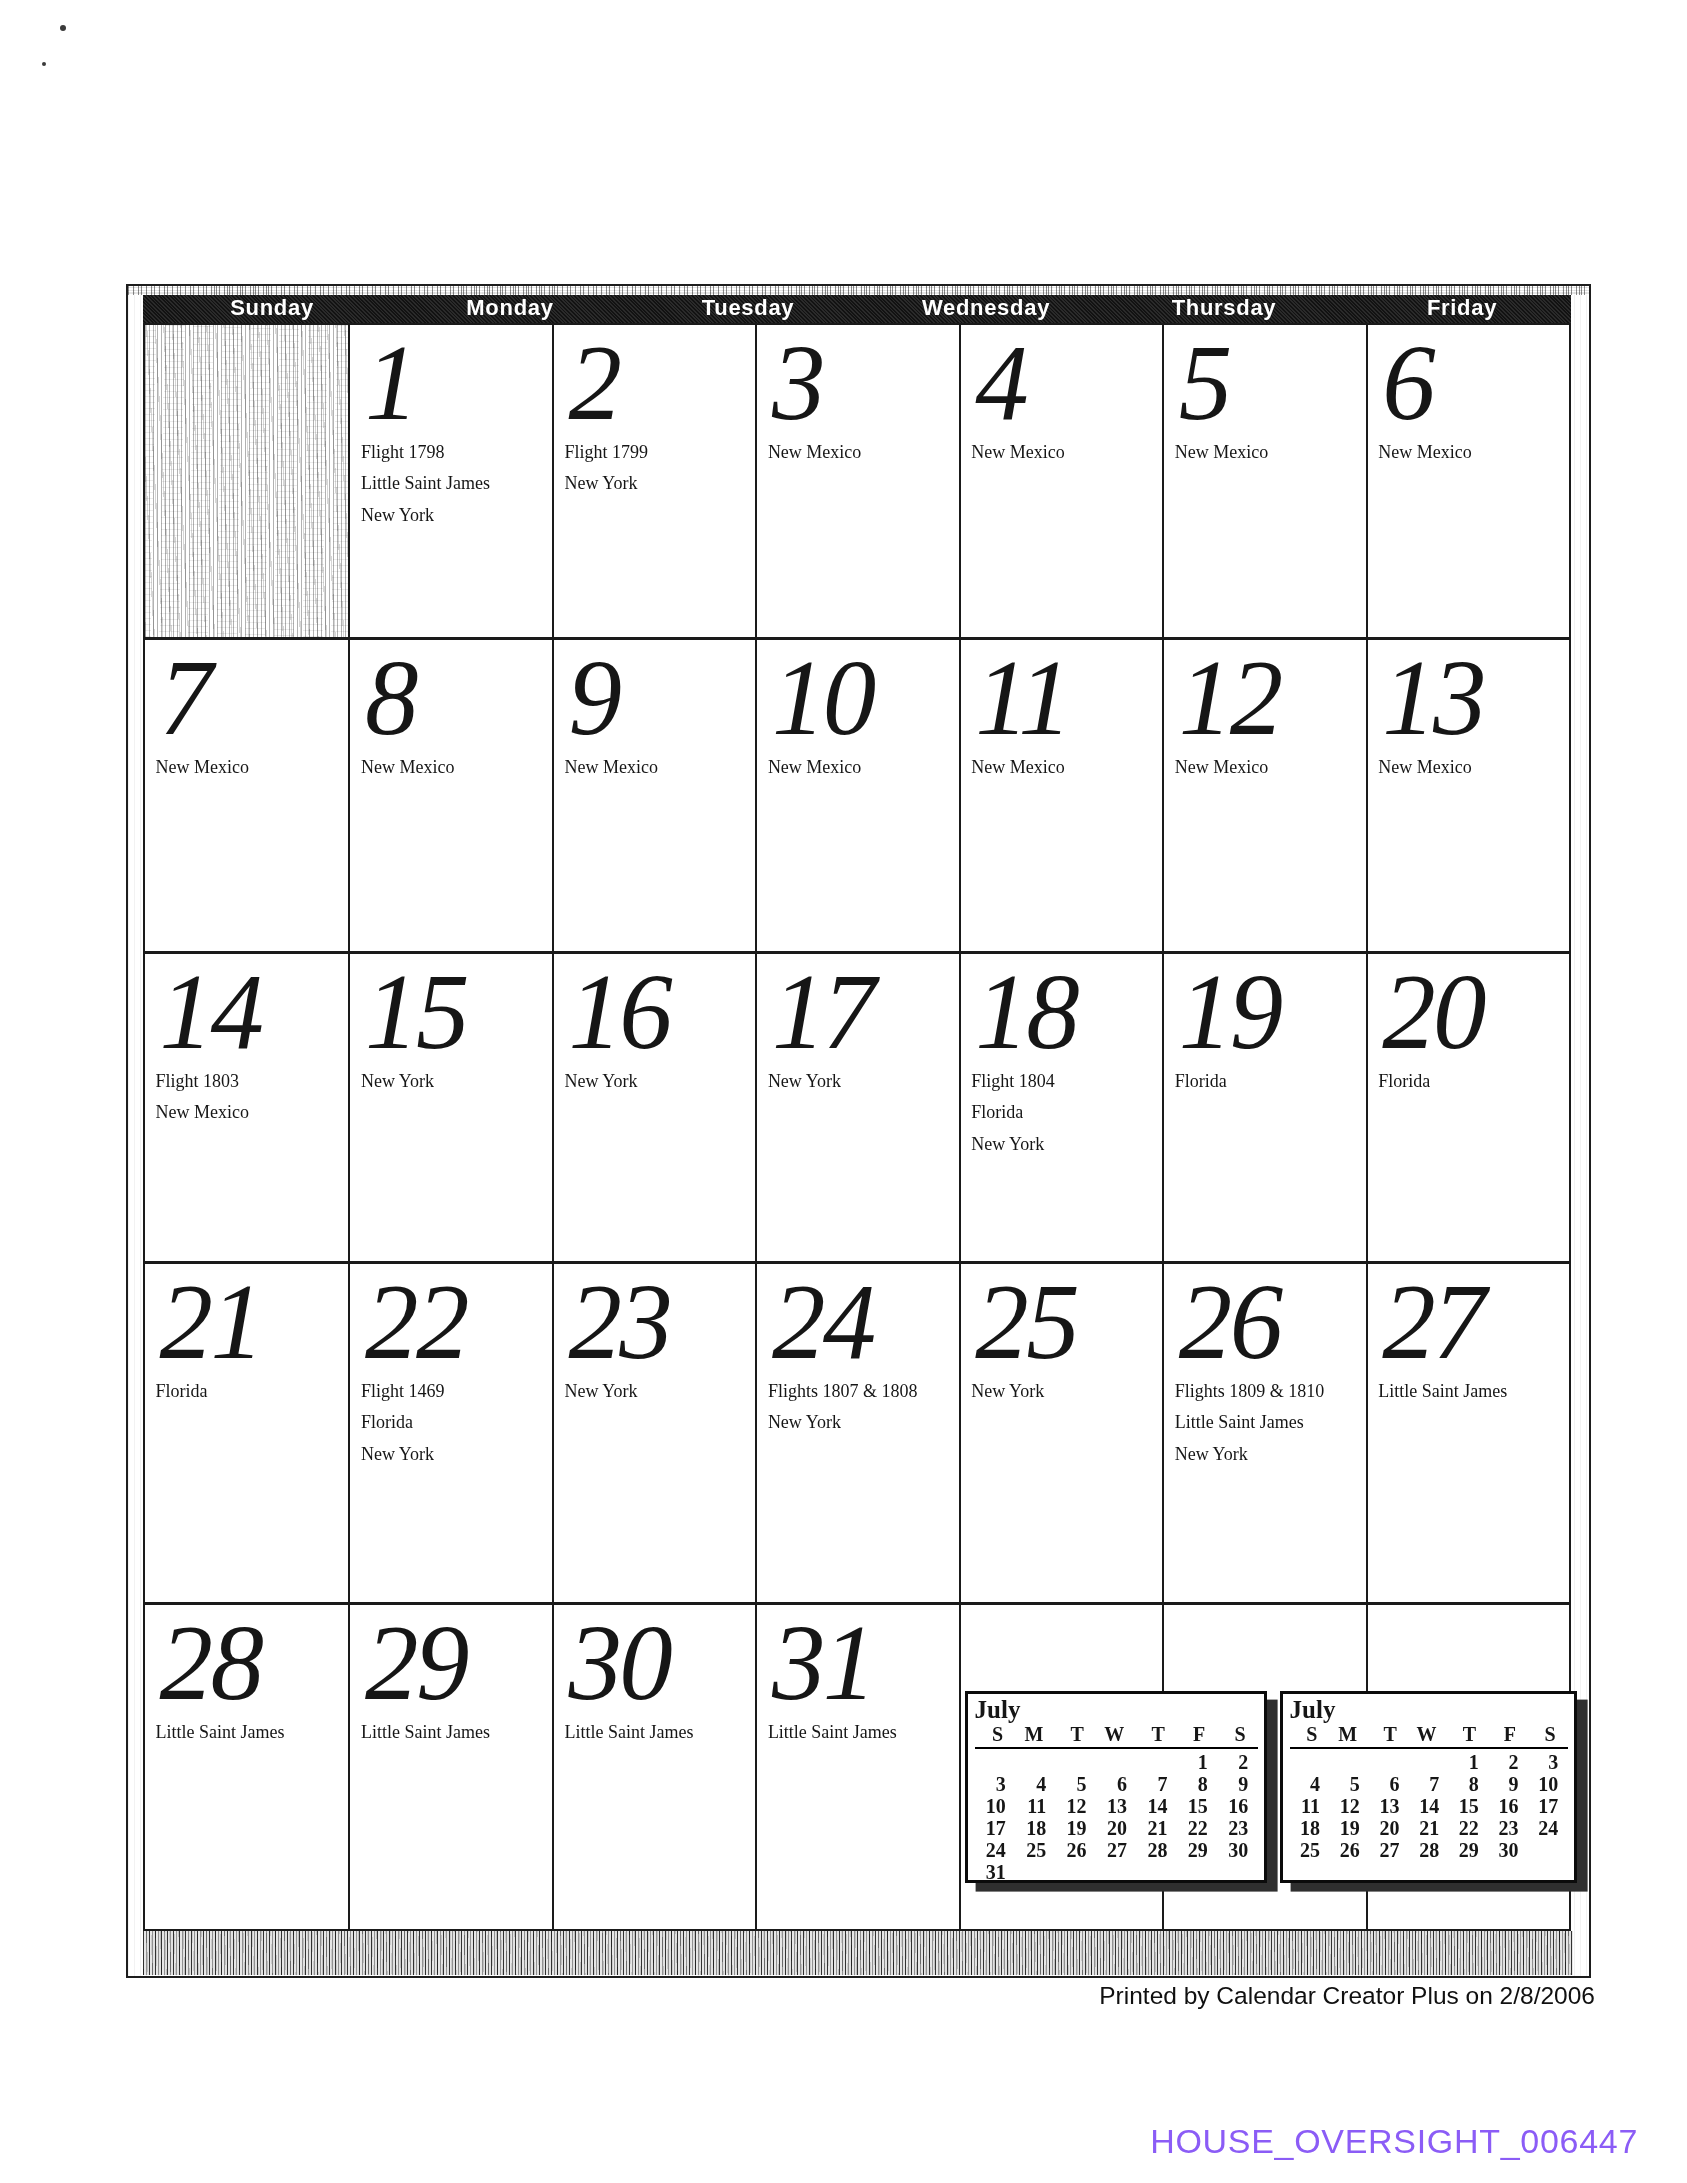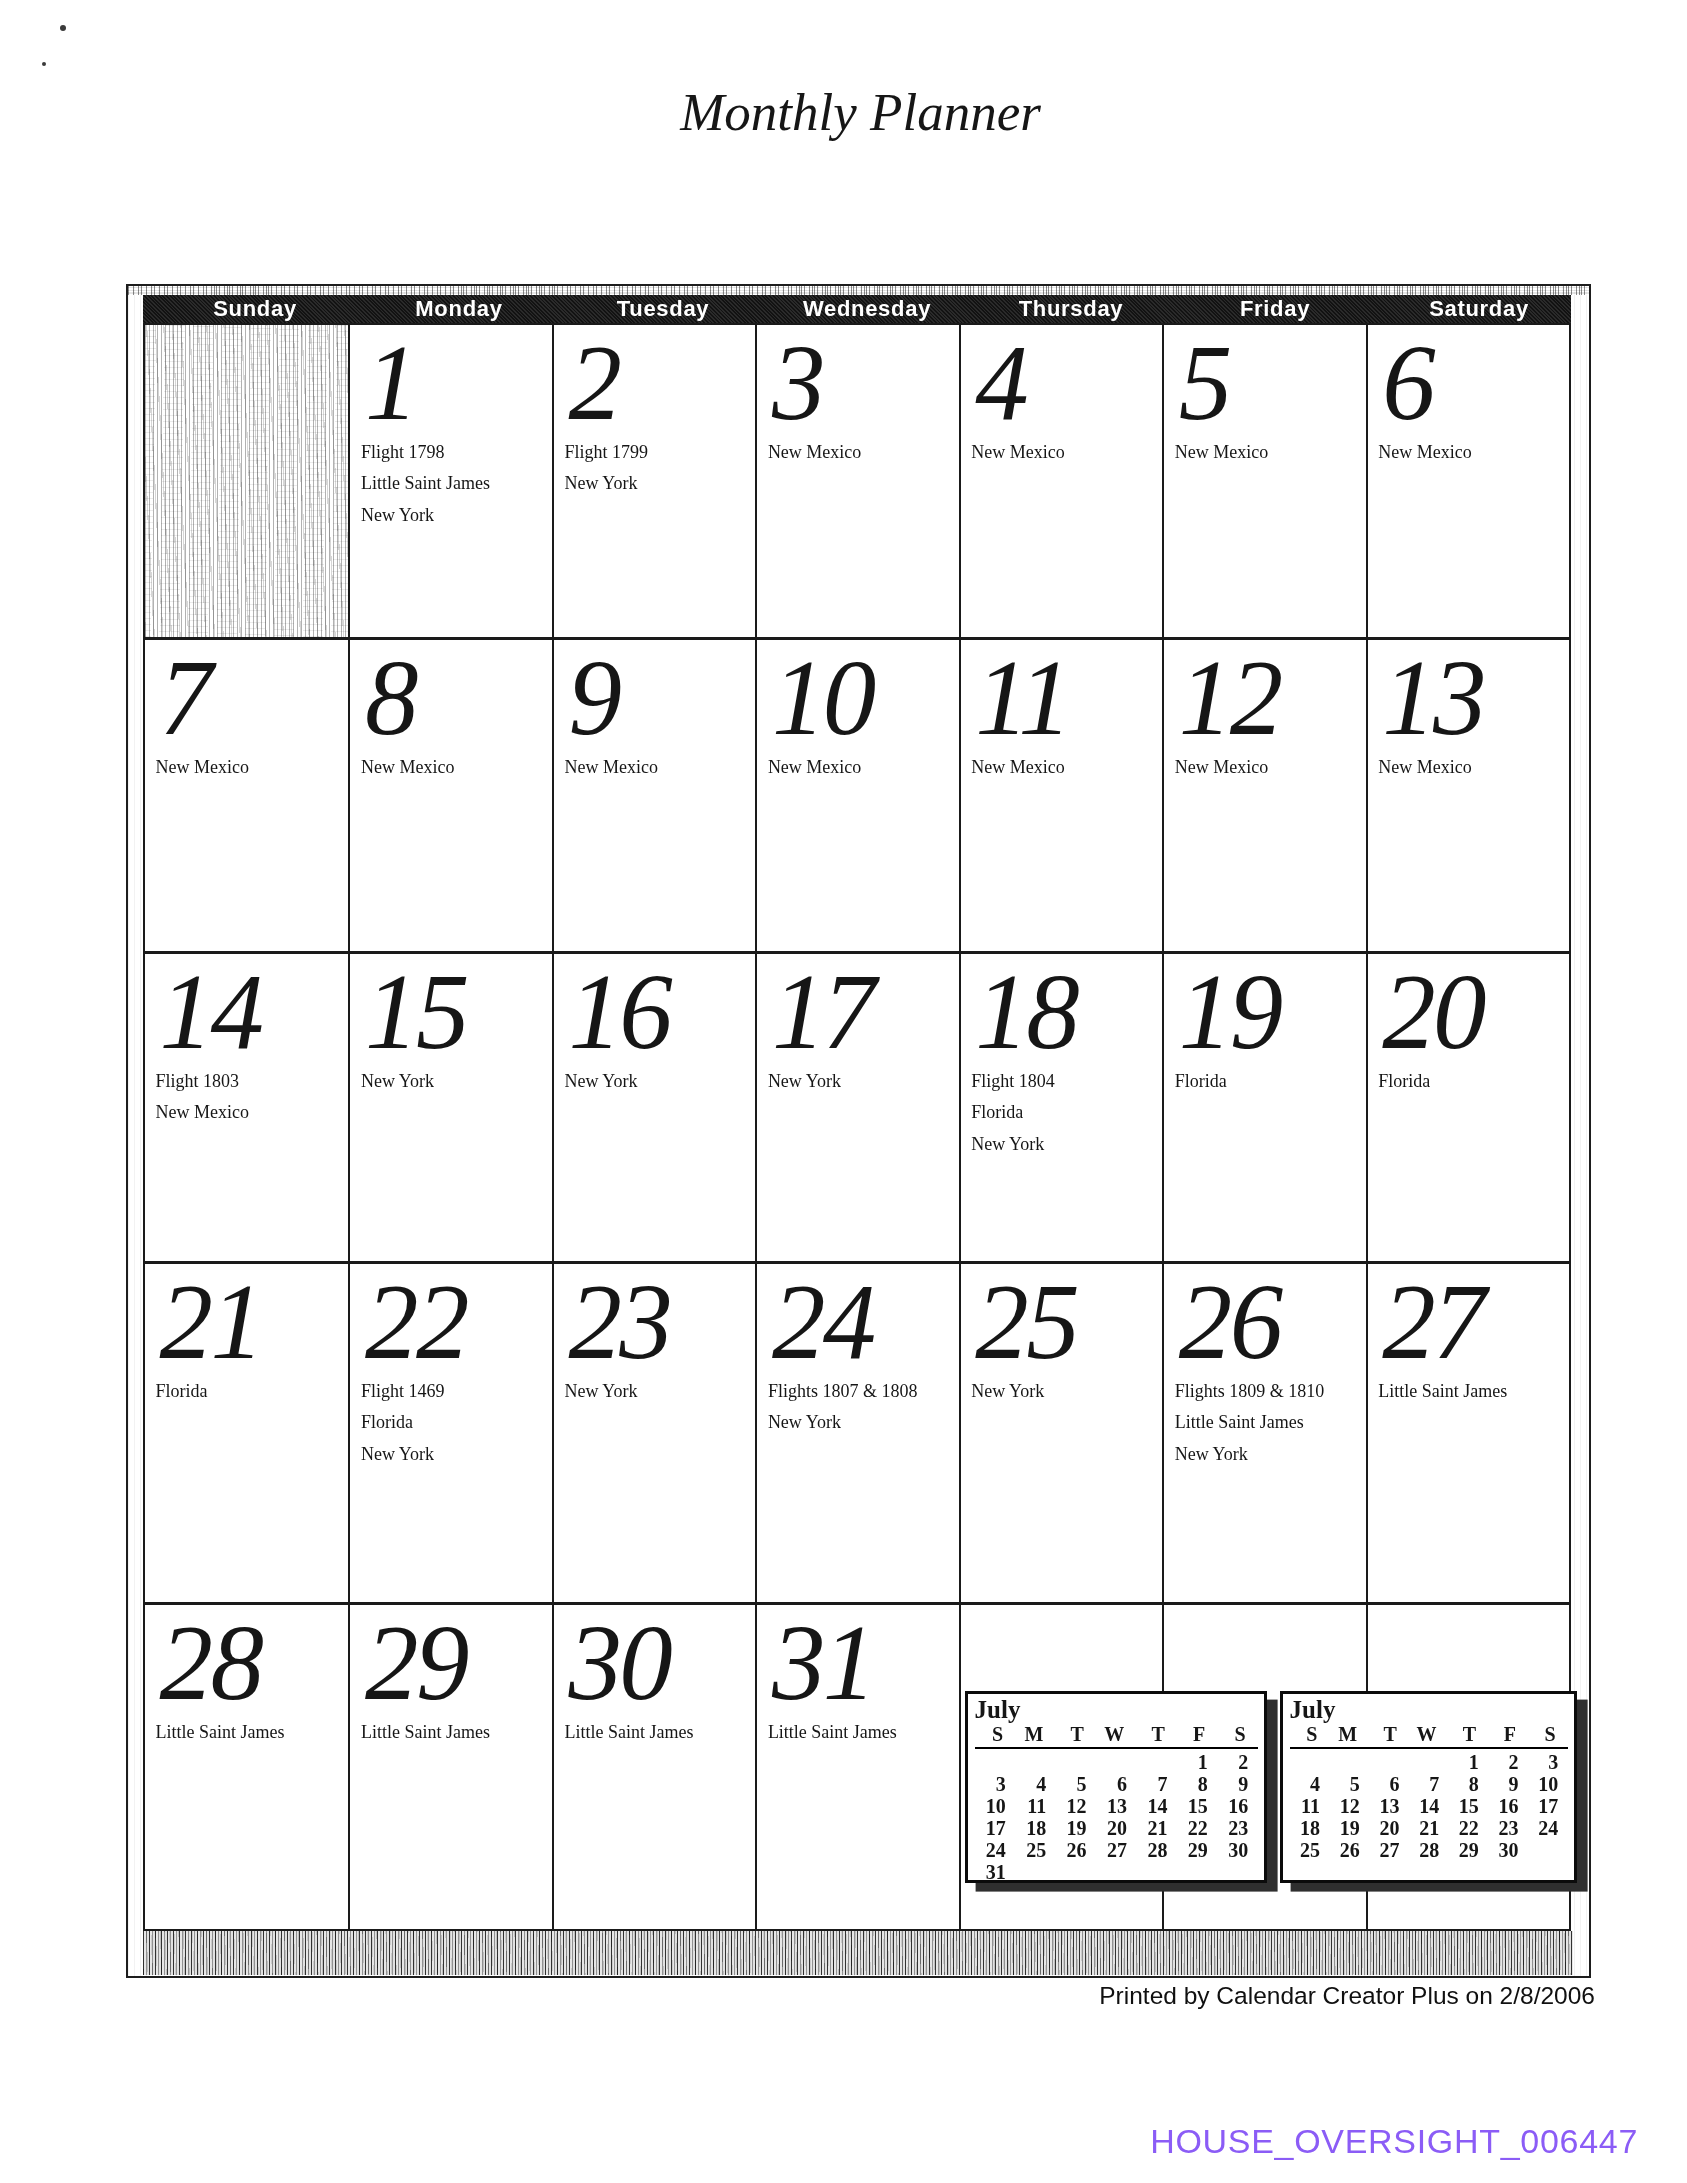--- a/index.html
+++ b/index.html
@@ -33,21 +33,21 @@
     background-image:
       repeating-linear-gradient(90deg, rgba(0,0,0,0.45) 0 0.7px, transparent 0.7px 2.6px),
       repeating-linear-gradient(0deg, rgba(255,255,255,0.6) 0 1.3px, rgba(0,0,0,0.10) 1.3px 2.6px);
   }
   #top-strip{position:absolute;left:0;top:0;width:100%;height:9.3px;}
   #bottom-strip{position:absolute;left:15px;top:1645px;width:1430px;height:44px;}
 
   
   #weekday-band{
     position:absolute;left:15px;top:9.3px;width:1428px;height:28px;background:#121212;
-    display:grid;grid-template-columns:repeat(7,1fr);align-items:center;
+    display:grid;grid-template-columns:repeat(6,1fr);align-items:center;
     background-image:repeating-linear-gradient(45deg, rgba(255,255,255,0.10) 0 1.3px, transparent 1.3px 2.6px);
   }
   .weekday-label{
     color:#ffffff;font-family:"Liberation Sans", sans-serif;font-weight:700;
     font-size:22px;text-align:center;letter-spacing:0.7px;padding-left:20px;
   }
 
   
   #calendar-grid{
     position:absolute;left:15px;top:37px;width:1428px;height:1608px;
@@ -103,21 +103,20 @@
 </style>
 </head>
 <body>
 
 <div id="page">
 
   <span id="dot1" class="artifact-dot"></span>
   <span id="dot2" class="artifact-dot"></span>
 
   <div id="title-block">
-    <h2 id="page-subtitle">Monthly Planner</h2>
   </div>
 
   <div id="frame">
     <div id="top-strip" class="hatch-light"></div>
     <div id="weekday-band">
         <span class="weekday-label">Sunday</span>
         <span class="weekday-label">Monday</span>
         <span class="weekday-label">Tuesday</span>
         <span class="weekday-label">Wednesday</span>
         <span class="weekday-label">Thursday</span>

